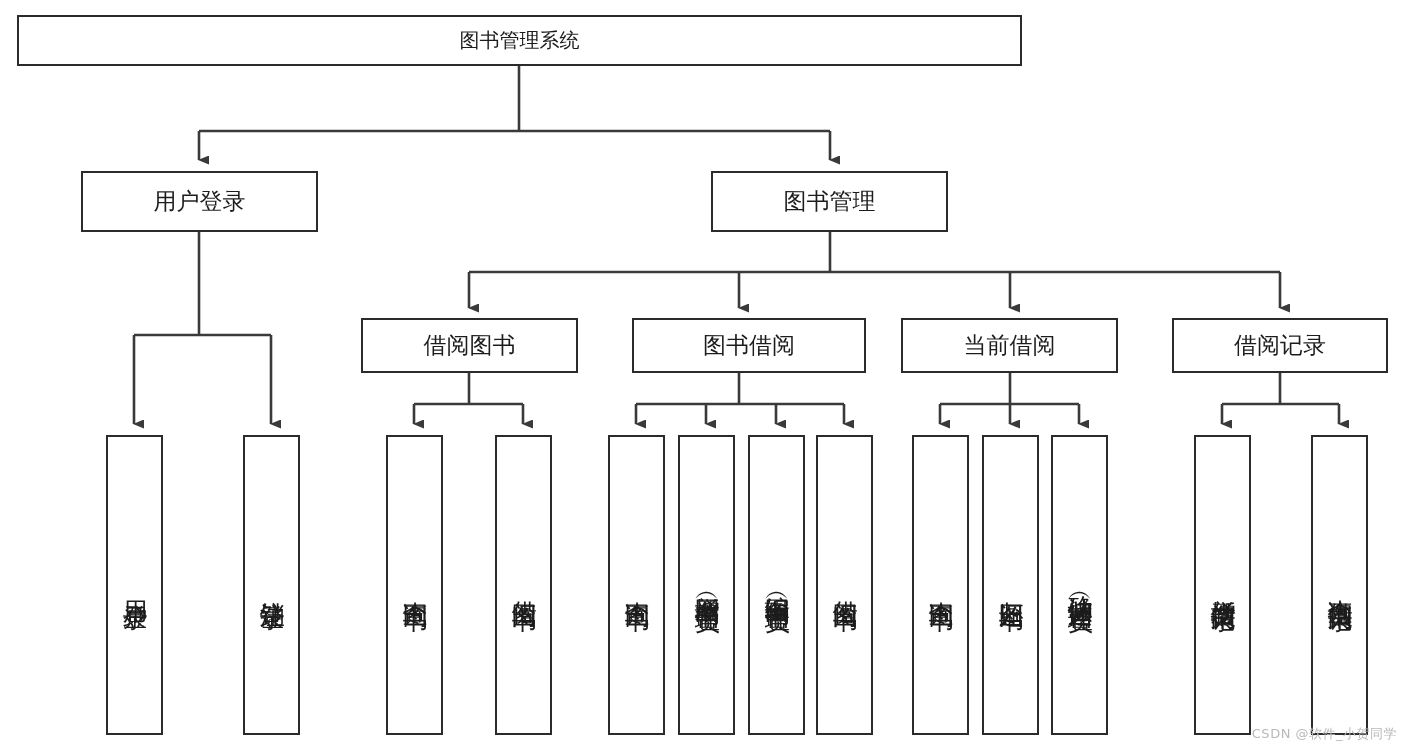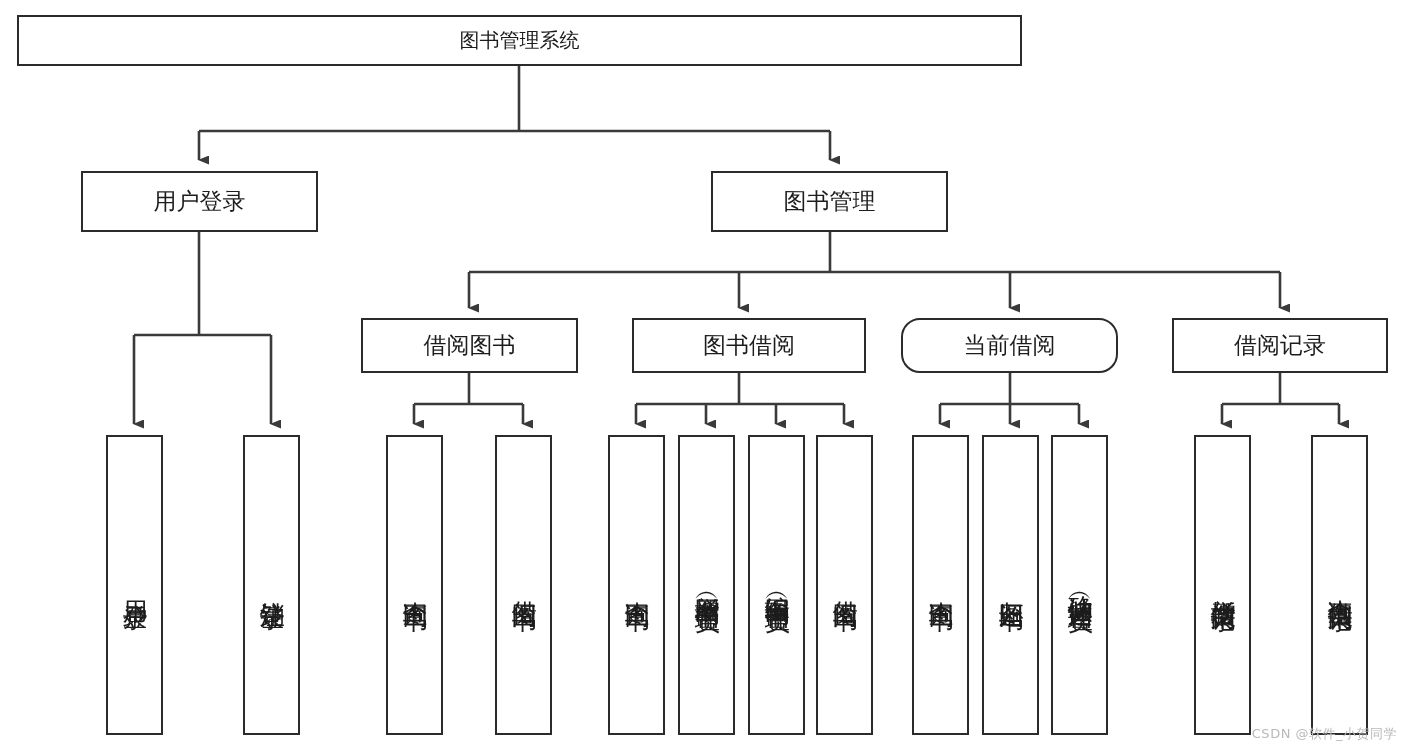--- a/index.html
+++ b/index.html
@@ -137,21 +137,21 @@
   <div class="node horizontal" style="left:711px; top:171px; width:237px; height:61px;">
     <span class="label">图书管理</span>
   </div>
 
   <div class="node horizontal" style="left:361px; top:318px; width:217px; height:55px;">
     <span class="label">借阅图书</span>
   </div>
   <div class="node horizontal" style="left:632px; top:318px; width:234px; height:55px;">
     <span class="label">图书借阅</span>
   </div>
-  <div class="node horizontal" style="left:901px; top:318px; width:217px; height:55px;border-radius:19px;">
+  <div class="node horizontal" style="left:901px; top:318px; width:217px; height:55px;">
     <span class="label">当前借阅</span>
   </div>
   <div class="node horizontal" style="left:1172px; top:318px; width:216px; height:55px;">
     <span class="label">借阅记录</span>
   </div>
 
   <div class="node vertical" style="left:106px; top:435px; width:57px; height:300px;">
     <span class="label">用户登录</span>
   </div>
   <div class="node vertical" style="left:243px; top:435px; width:57px; height:300px;">

